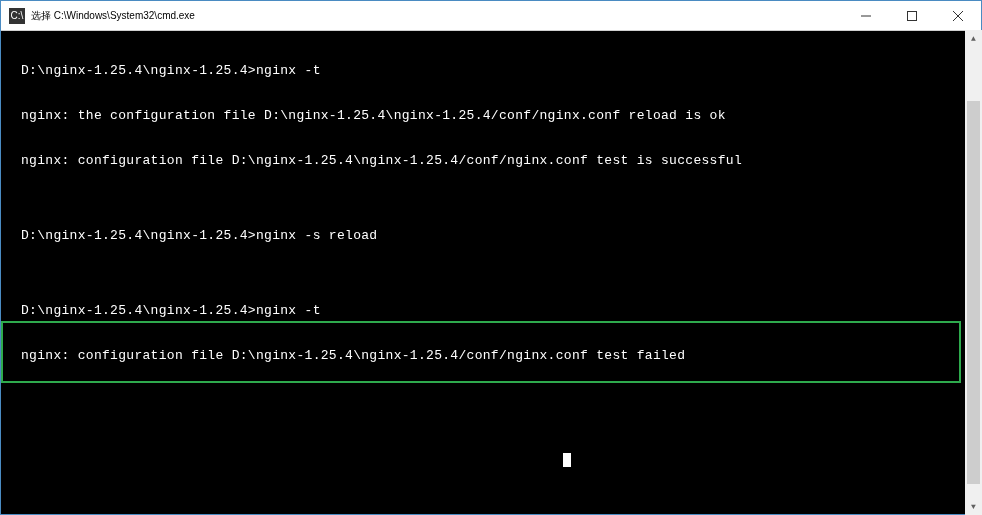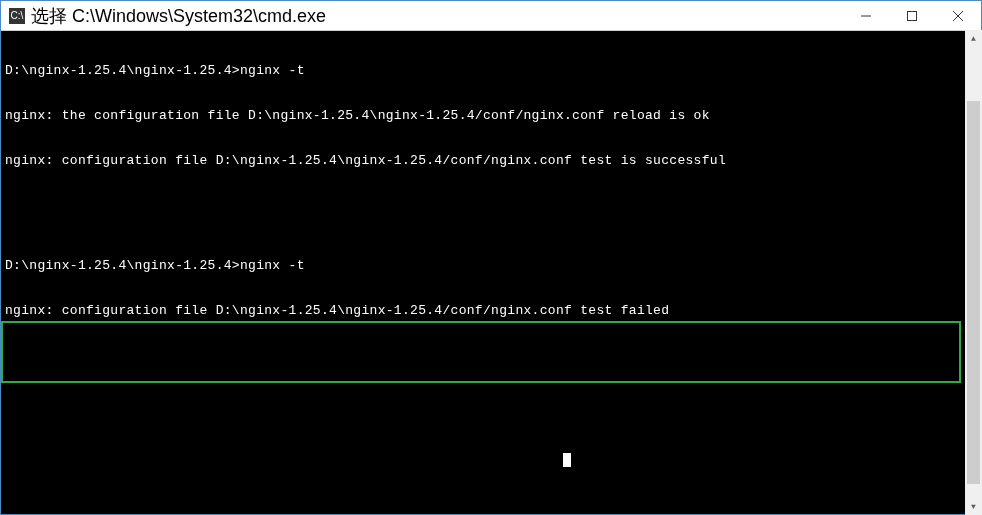--- a/index.html
+++ b/index.html
@@ -38,21 +38,21 @@
       align-items: center;
       justify-content: center;
       font-size: 10px;
       background: #333;
       color: #fff;
       font-family: Arial, sans-serif;
     }
     .titlebar-text {
       flex: 1;
       font-family: 'Segoe UI', Tahoma, sans-serif;
-      font-size: 18px;
+      font-size: 10px;
       color: #000;
     }
     .window-controls {
       display: flex;
       height: 100%;
     }
     .win-btn {
       width: 46px;
       height: 100%;
       display: flex;
@@ -64,21 +64,21 @@
       cursor: pointer;
     }
     .win-btn svg {
       width: 10px;
       height: 10px;
     }
     .terminal {
       flex: 1;
       background: #000;
       color: #fff;
-      padding: 2px 4px;
+      padding: 2px 20px;
       line-height: 15px;
       letter-spacing: 0.3px;
       position: relative;
       overflow: hidden;
       white-space: pre;
     }
     .line {
       white-space: pre;
     }
     .highlight-box {
@@ -154,20 +154,21 @@
           </svg>
       </div>
     </div>
   </div>
 
   <div class="terminal">
     <div class="line">D:\nginx-1.25.4\nginx-1.25.4&gt;nginx -t</div>
     <div class="line">nginx: the configuration file D:\nginx-1.25.4\nginx-1.25.4/conf/nginx.conf reload is ok</div>
     <div class="line">nginx: configuration file D:\nginx-1.25.4\nginx-1.25.4/conf/nginx.conf test is successful</div>
     <div class="line"></div>
+    <div class="line">D:\nginx-1.25.4\nginx-1.25.4&gt;nginx -s reload</div>
     <div class="line"></div>
     <div class="line">D:\nginx-1.25.4\nginx-1.25.4&gt;nginx -t</div>
     <div class="line">nginx: configuration file D:\nginx-1.25.4\nginx-1.25.4/conf/nginx.conf test failed</div>
     <div class="line"></div>
     <div class="line"></div>
     
     
     
     
     <div class="line"></div>

